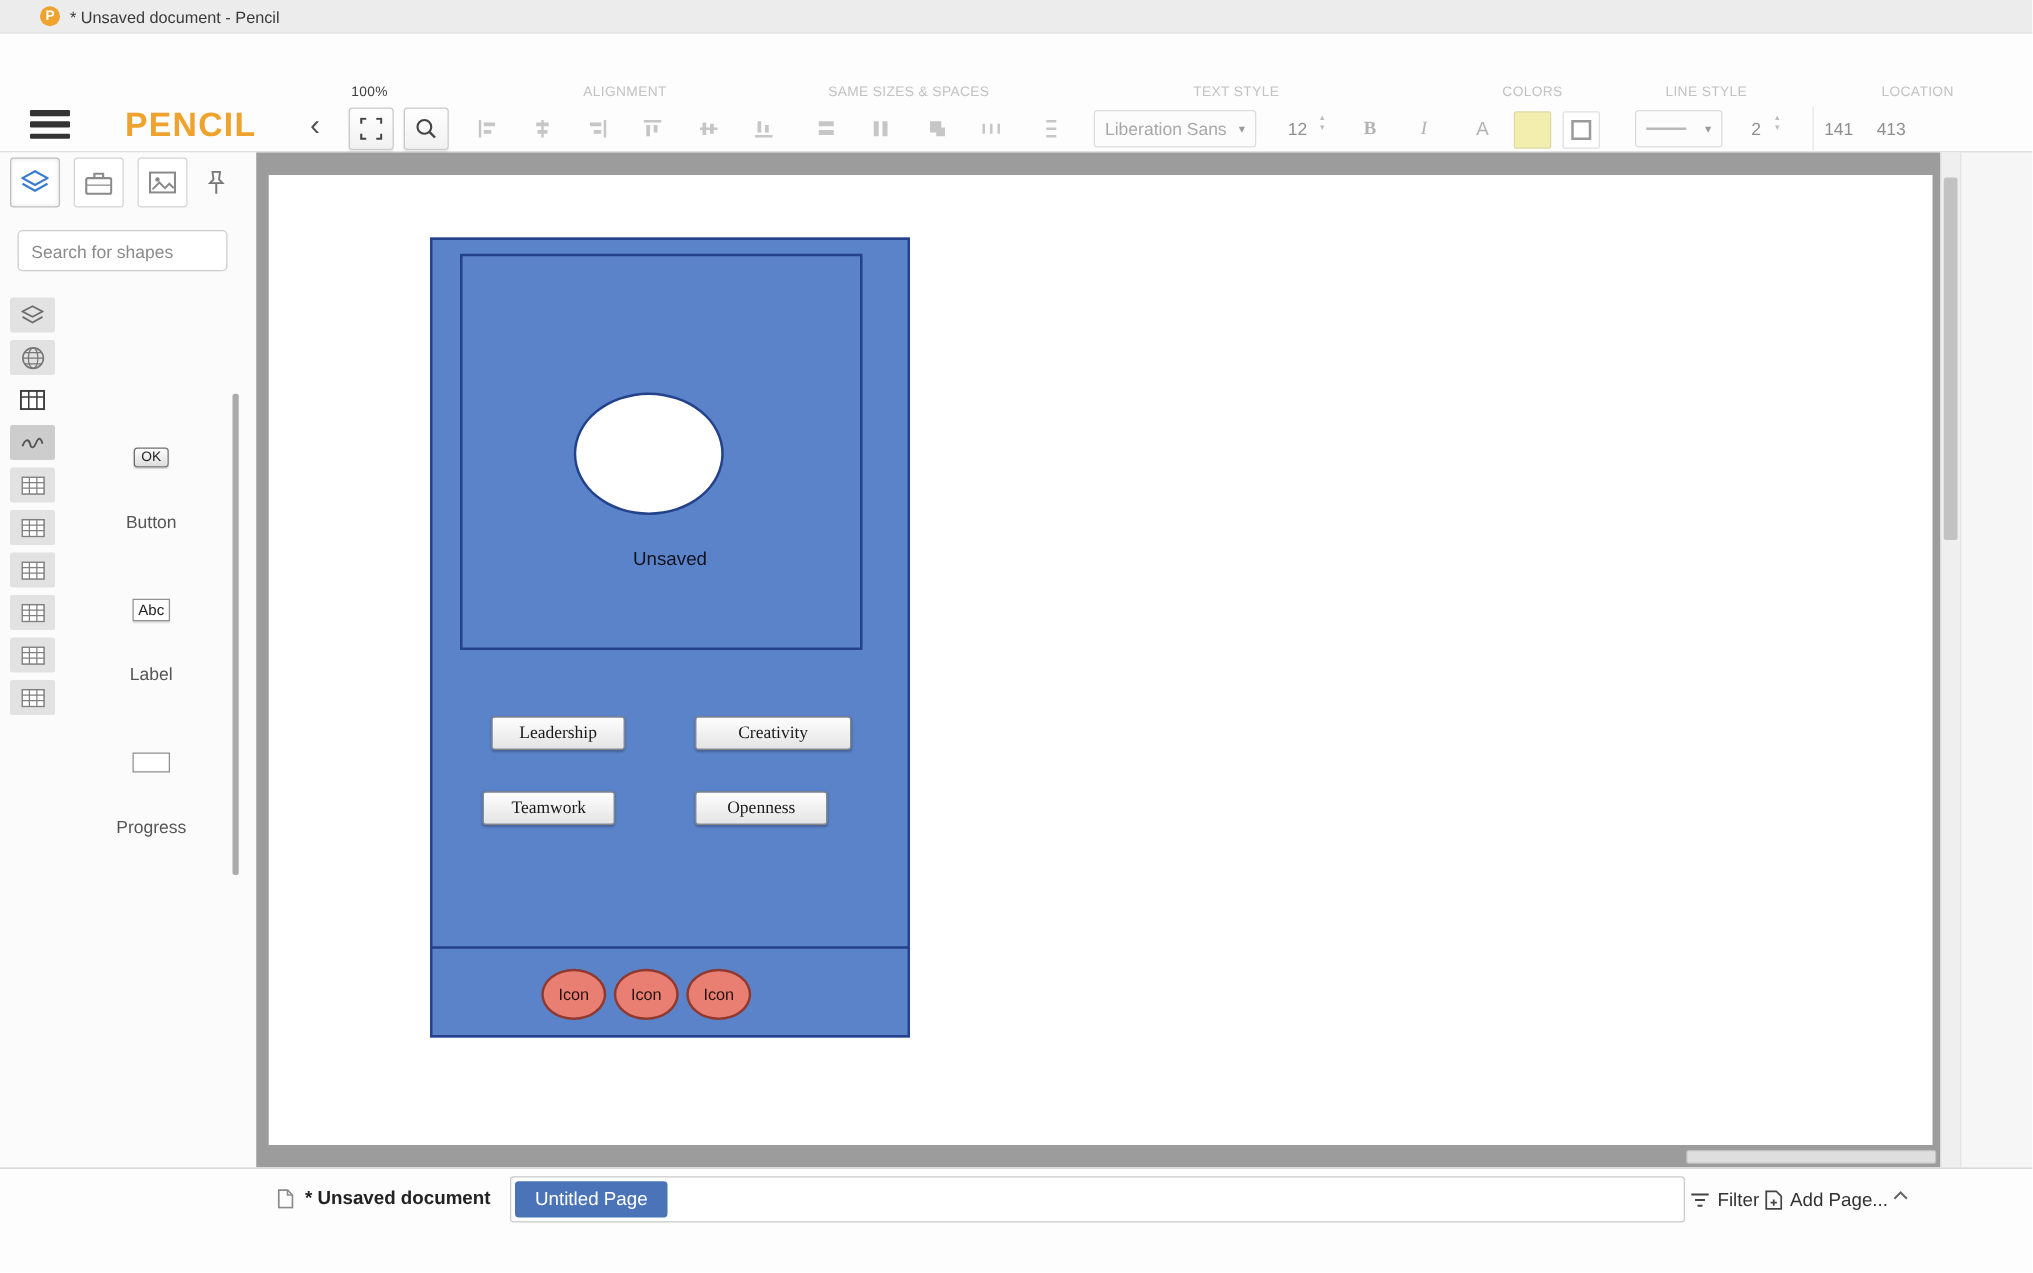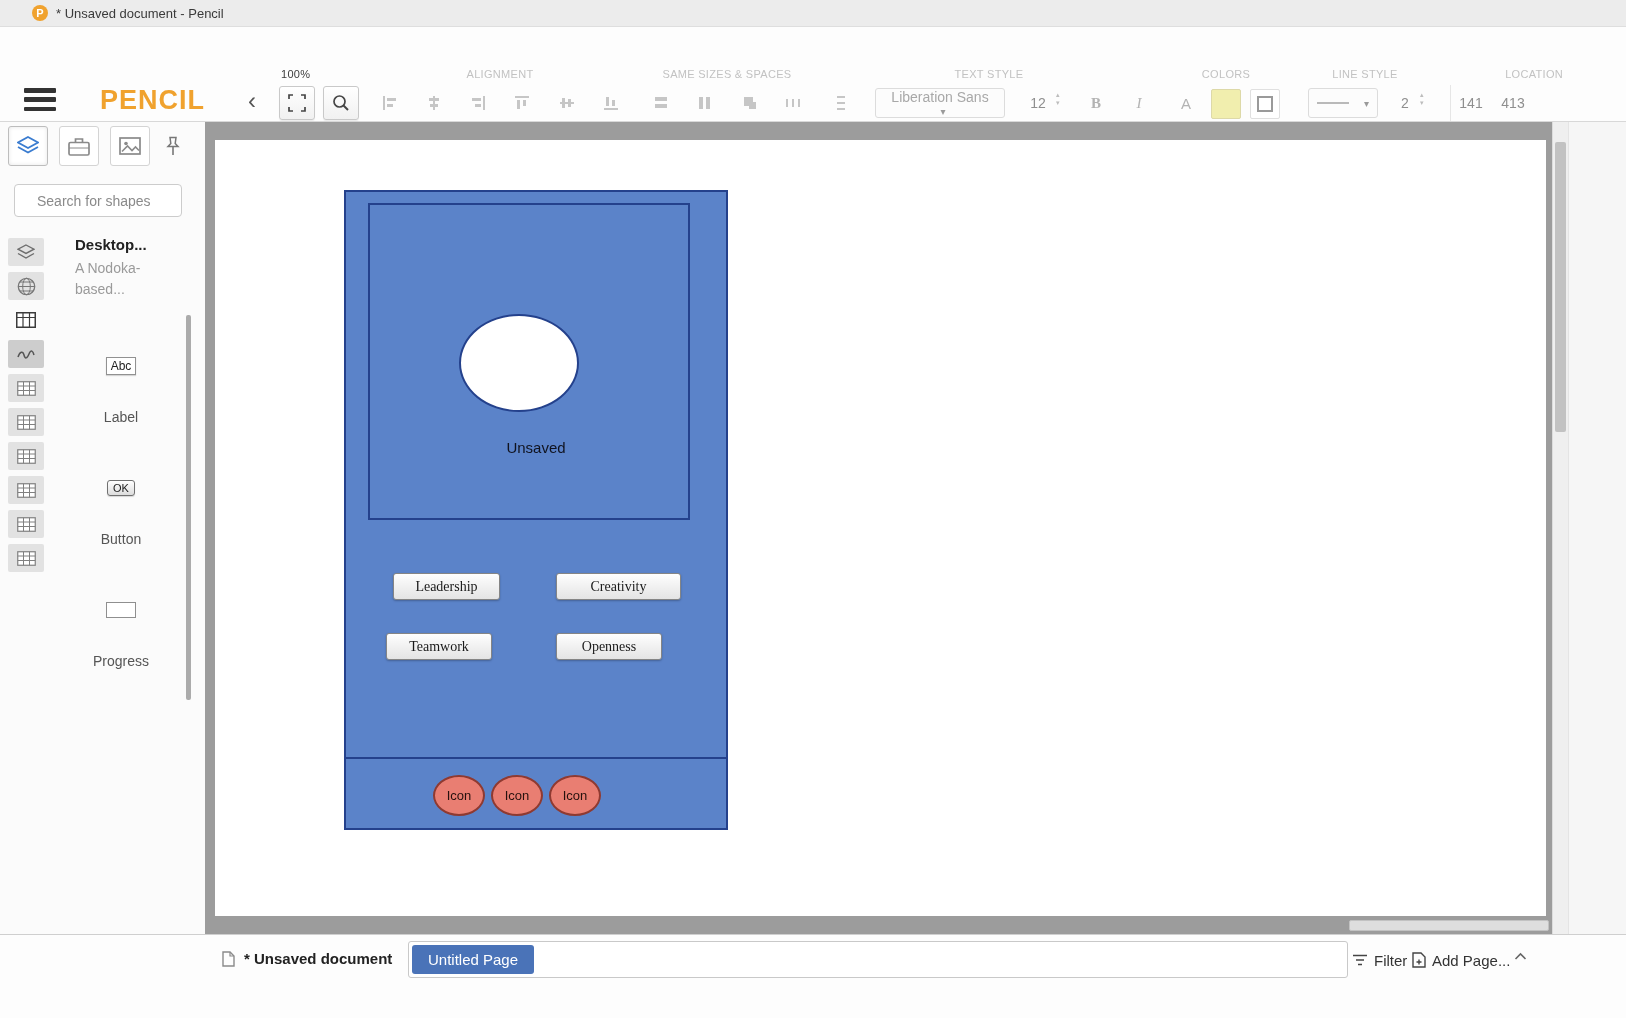--- a/index.html
+++ b/index.html
@@ -41,21 +41,21 @@
 
   
   .main{display:flex;height:812px;}
 
   
   .sidebar{position:relative;width:205px;background:#fbfbfb;flex:none;overflow:hidden;}
   .side-tabs{position:absolute;top:4px;left:8px;display:flex;gap:11px;align-items:center;}
   .side-tab{width:40px;height:40px;border:1px solid #d4d4d4;background:#fff;border-radius:3px;display:flex;align-items:center;justify-content:center;cursor:pointer;}
   .side-tab.active{border-color:#bdbdbd;box-shadow:inset 0 0 4px rgba(0,0,0,.10);}
   .side-tab.pin{border:none;background:none;width:24px;box-shadow:none;}
-  .search{position:absolute;left:14px;top:62px;width:168px;height:33px;border:1px solid #ccc;border-radius:4px;padding:0 22px;font-size:14px;color:#404040;background:#fff;font-family:inherit;outline:none;}
+  .search{position:absolute;left:14px;top:62px;width:168px;height:33px;border:1px solid #ccc;border-radius:4px;padding:0 10px;font-size:14px;color:#404040;background:#fff;font-family:inherit;outline:none;}
   .search::placeholder{color:#8a8a8a;}
   .strip{position:absolute;left:8px;top:116px;display:flex;flex-direction:column;gap:6px;}
   .strip-item{width:36px;height:28px;background:#e2e2e2;border-radius:2px;border:none;display:flex;align-items:center;justify-content:center;cursor:pointer;}
   .strip-item.plain{background:transparent;}
   .strip-item.selected{background:#cdcdcd;}
   .coll-head{position:absolute;left:75px;top:114px;width:112px;}
   .coll-title{font-size:15px;font-weight:bold;color:#222;}
   .coll-sub{margin-top:5px;font-size:14px;color:#9a9a9a;line-height:1.5;}
   .shape-list{position:absolute;left:56px;top:223px;width:130px;}
   .shape-item{position:relative;height:122px;cursor:pointer;}
@@ -203,21 +203,21 @@
   </button>
   <button class="tb-btn" style="left:823px;">
     <svg class="ico-dim" width="16" height="16">
         <rect x="4" y="1" width="8" height="2"></rect>
         <rect x="4" y="7" width="8" height="2"></rect>
         <rect x="4" y="13" width="8" height="2"></rect>
       </svg>
   </button>
 
   <div class="tb-label" style="left:889px;width:200px;">TEXT STYLE</div>
-  <div class="dropdown" style="left:875px;width:130px;flex-direction:column;">
+  <div class="dropdown" style="left:875px;width:130px;">
     <span class="dd-text">Liberation Sans</span>
     <span class="dd-chev">▾</span>
   </div>
   <div class="tb-num" style="left:1022px;width:32px;">12</div>
   <button class="spinner" style="left:1056px;">
     <span>▴</span>
     <span>▾</span>
   </button>
   <button class="tb-btn tb-text-btn bold" style="left:1078px;">B</button>
   <button class="tb-btn tb-text-btn italic" style="left:1121px;">I</button>
@@ -337,37 +337,33 @@
           </svg>
       </button>
       <button class="strip-item">
         <svg width="19" height="15">
             <rect x="0.75" y="0.75" width="17.5" height="13.5" fill="#fff" stroke="#808080" stroke-width="1.2"></rect>
             <path d="M0.75 5h17.5M0.75 9.5h17.5M6.5 0.75v13.5M12.5 0.75v13.5" stroke="#808080" fill="none"></path>
           </svg>
       </button>
     </div>
 
-    <div class="coll-head">
-      <div class="coll-title">Desktop...</div>
-      <div class="coll-sub">A Nodoka-based...</div>
-    </div>
 
     <div class="shape-list">
+      <div class="shape-item">
+        <div class="shape-preview-wrap">
+            <span class="ok-box">OK</span>
+          </div>
+        <div class="shape-label">Button</div>
+      </div>
       <div class="shape-item">
         <div class="shape-preview-wrap">
             <span class="abc-box">Abc</span>
           </div>
         <div class="shape-label">Label</div>
-      </div>
-      <div class="shape-item">
-        <div class="shape-preview-wrap">
-            <span class="ok-box">OK</span>
-          </div>
-        <div class="shape-label">Button</div>
       </div>
       <div class="shape-item">
         <div class="shape-preview-wrap">
             <span class="progress-box"><span class="progress-fill"></span></span>
           </div>
         <div class="shape-label">Progress</div>
       </div>
 
     </div>
 

